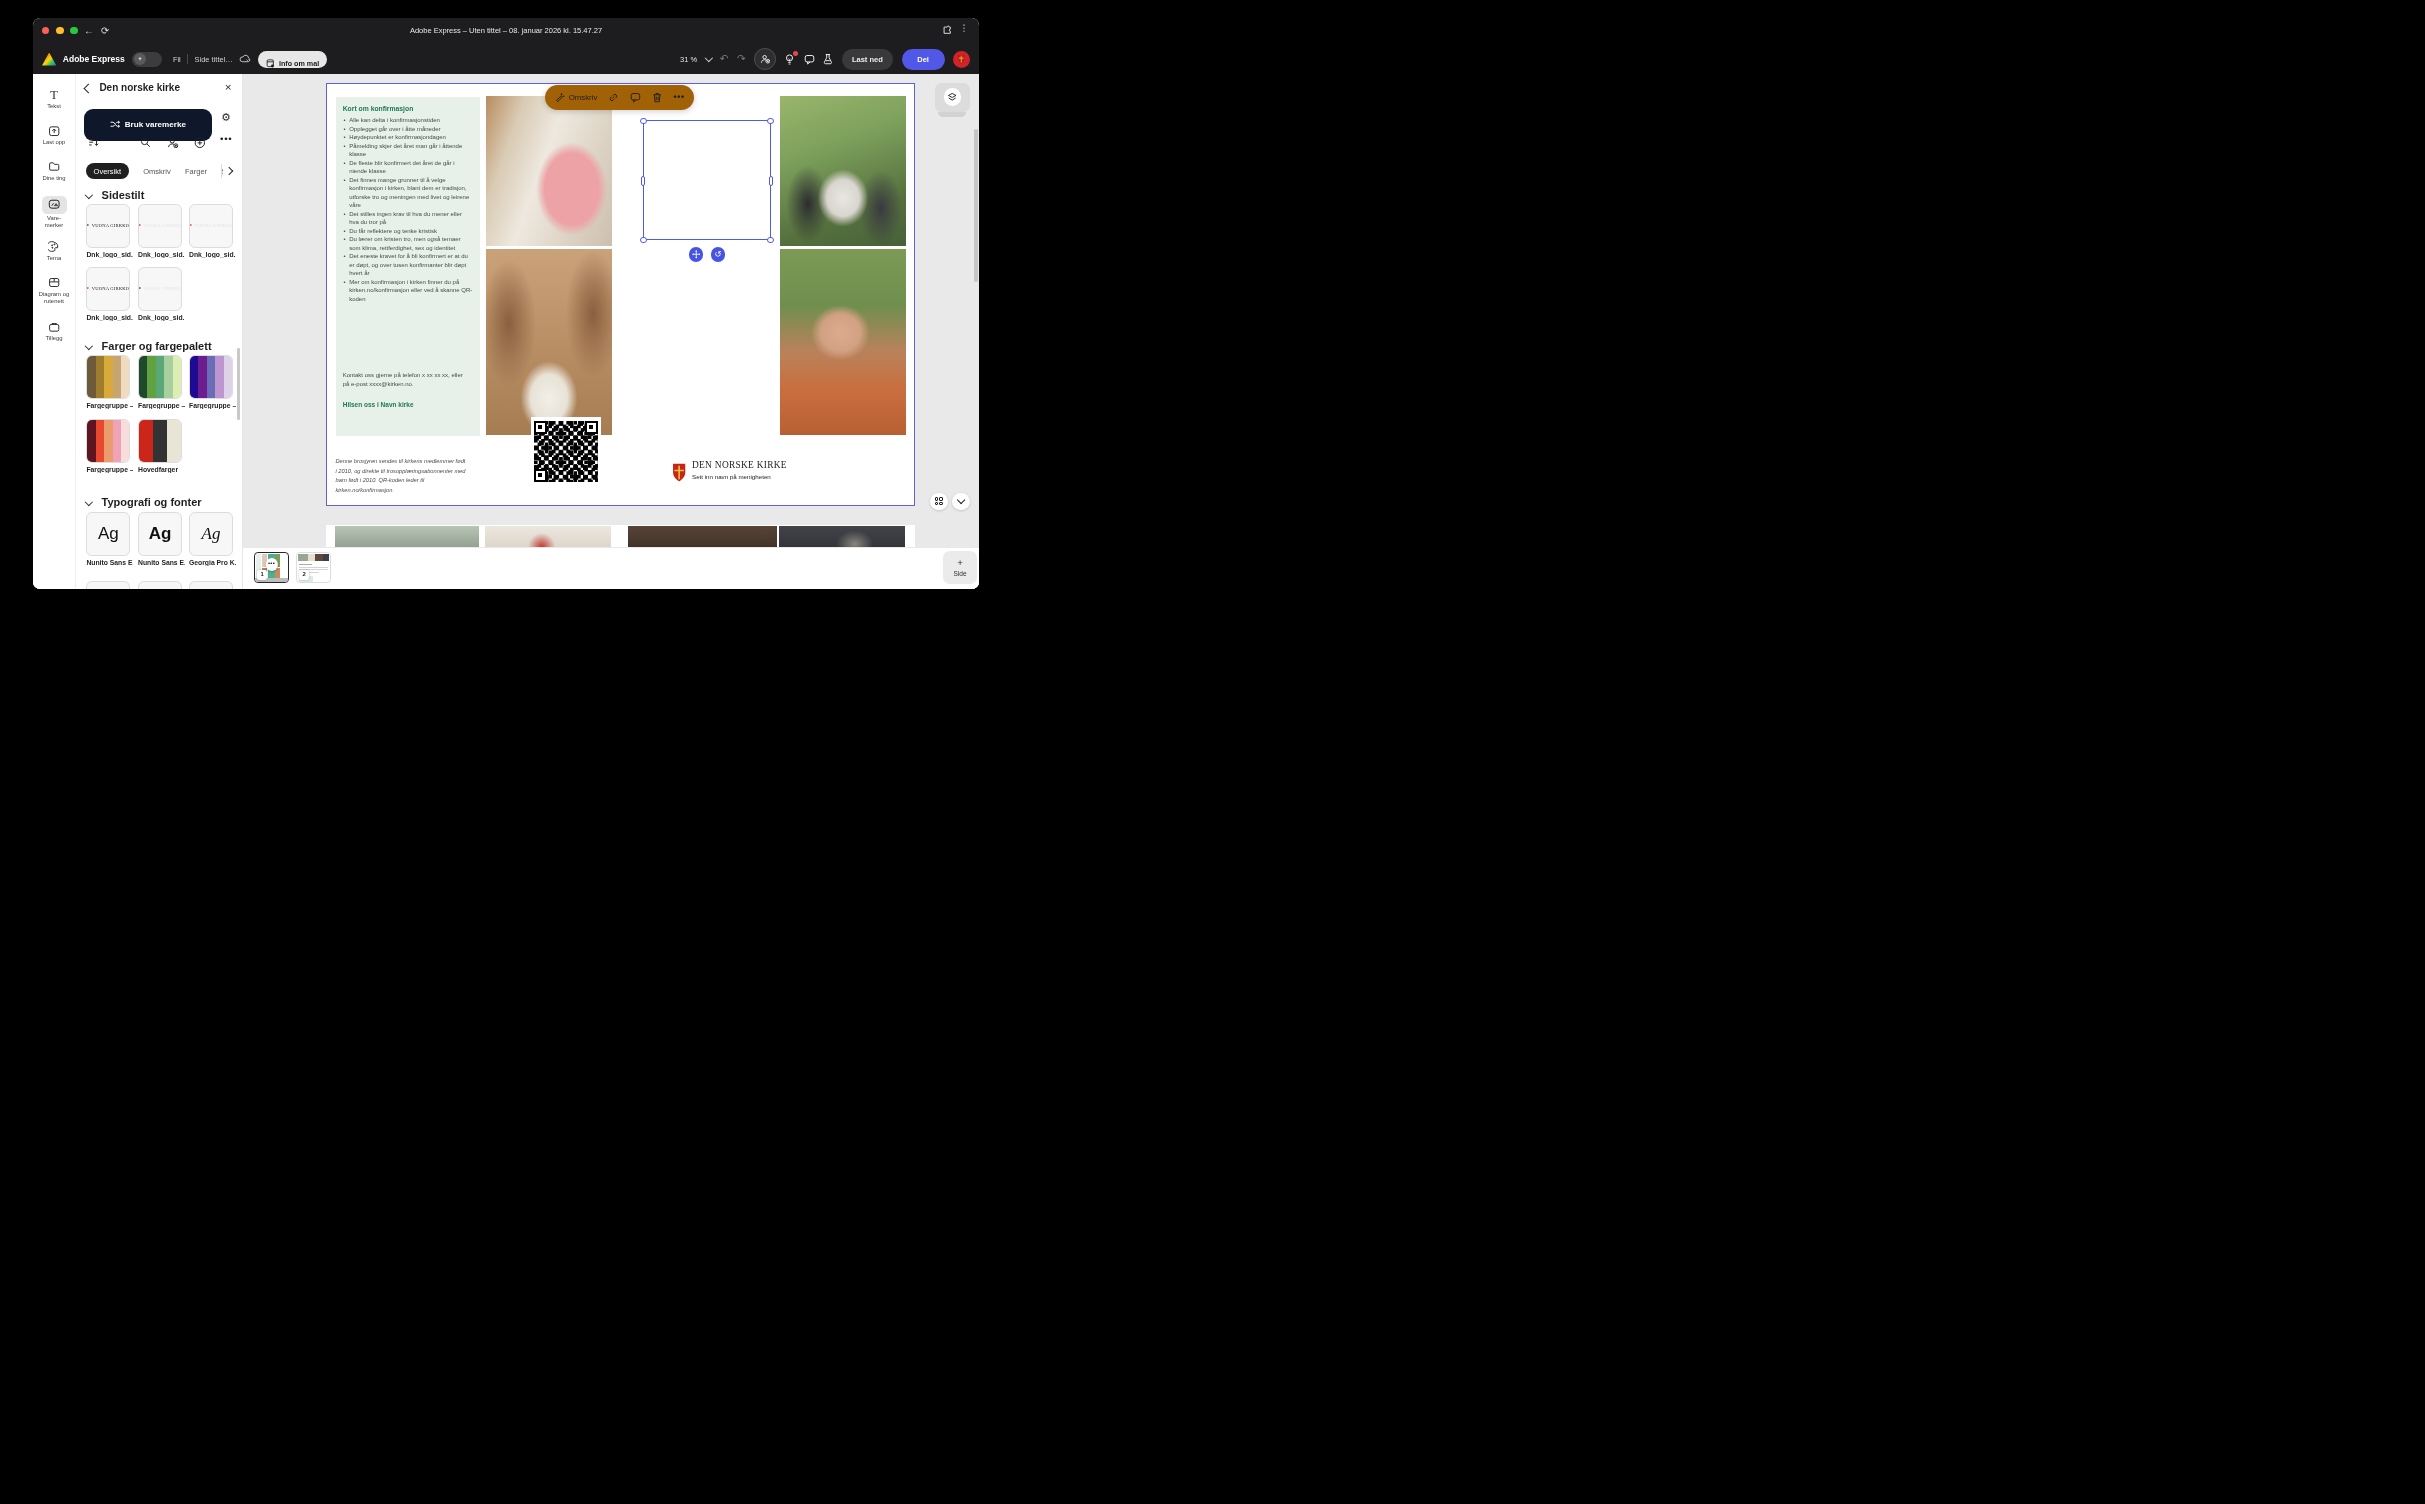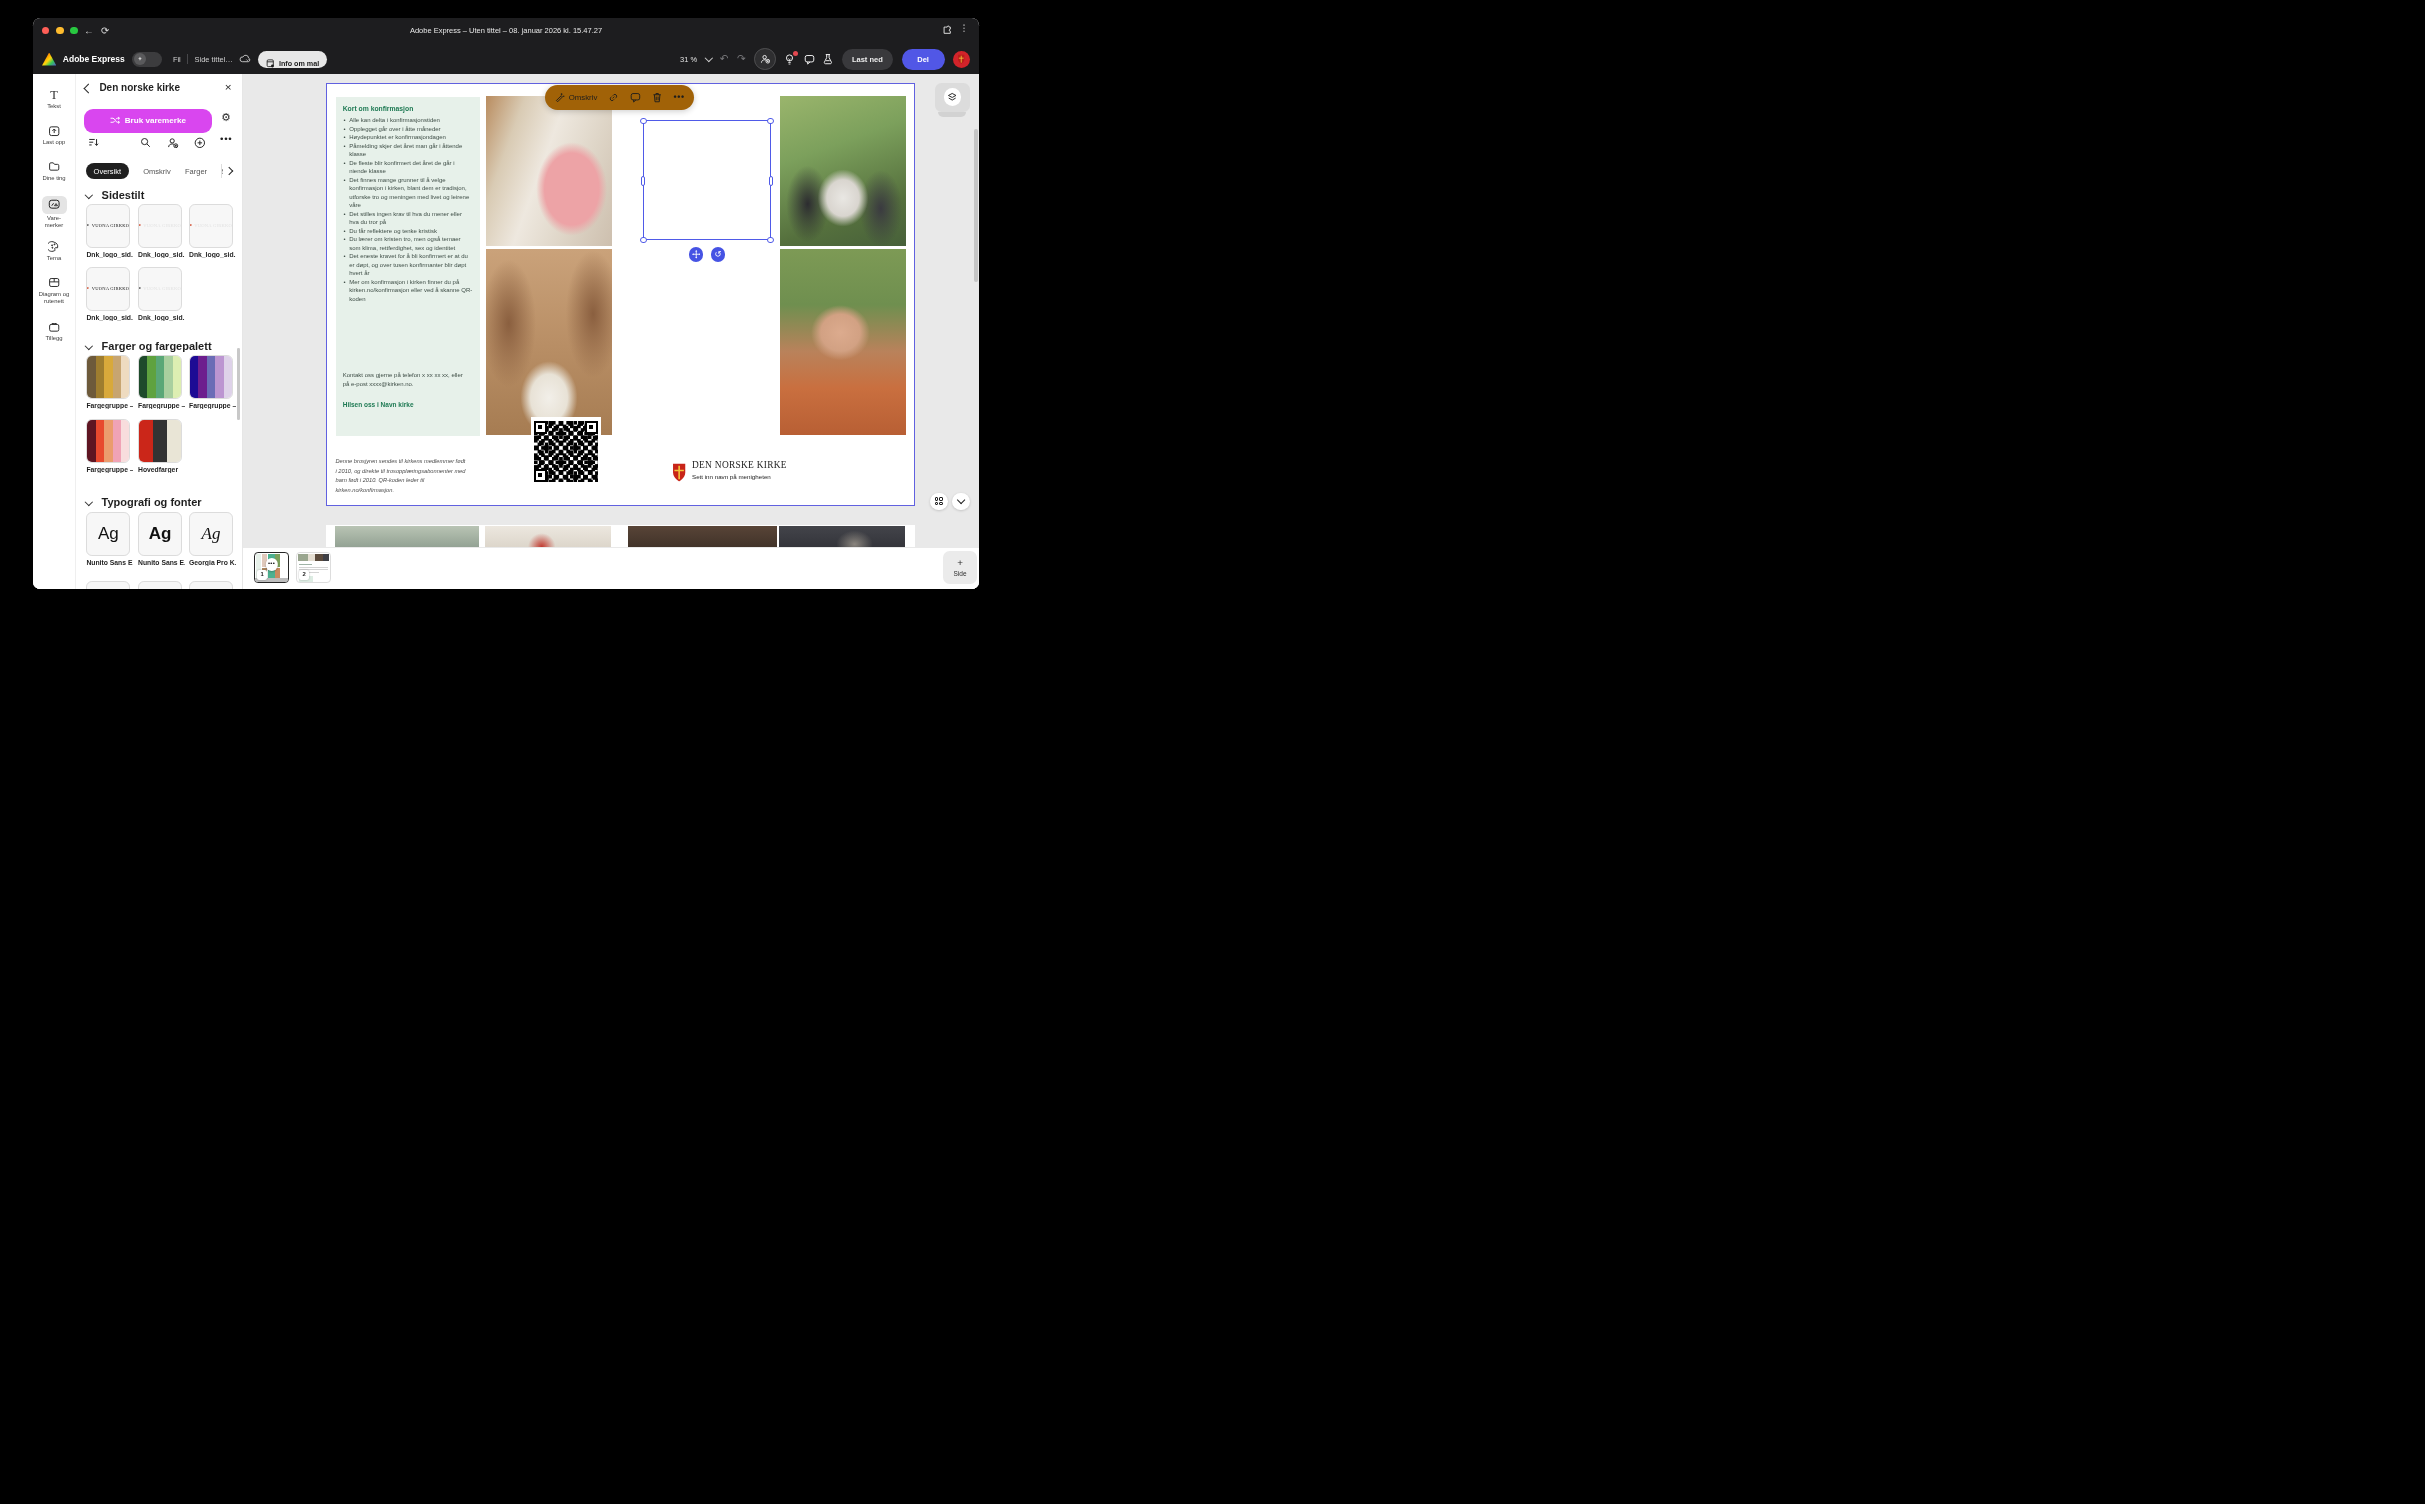--- a/index.html
+++ b/index.html
@@ -46,21 +46,21 @@
   .content{display:flex;height:515px;background:#fff;}
   .rail{width:42px;position:relative;background:#fff;flex:none;}
   .railitem{position:absolute;left:0;width:42px;text-align:center;color:#2c2c2c;}
   .railitem .ric{height:14.3px;display:flex;align-items:center;justify-content:center;}
   .railitem .rlb{font-size:5.9px;color:#3a3a3a;margin-top:1.3px;line-height:6.8px;}
   .railitem.sel .ric{width:25px;height:18px;margin:0 auto;background:#e4e4e4;border-radius:5.2px;}
   .panel{width:166px;flex:none;background:#fff;border-left:0.7px solid #efefef;border-right:0.7px solid #e6e6e6;position:relative;overflow:hidden;}
   .ptitle{position:absolute;left:23.4px;top:8.5px;font-size:10px;font-weight:bold;color:#1f1f1f;}
   .pback{position:absolute;left:9px;top:11px;width:5.9px;height:5.9px;border-left:1.2px solid #2a2a2a;border-bottom:1.2px solid #2a2a2a;transform:rotate(45deg);}
   .pclose{position:absolute;right:10.4px;top:6.5px;font-size:11.7px;color:#2a2a2a;}
-  .brandbtn{position:absolute;left:7.8px;top:35px;width:128px;height:24px;border-radius:9px;background:#d946ef;
+  .brandbtn{position:absolute;left:7.8px;top:35px;width:128px;height:32px;border-radius:9px;background:#0f172a;
             color:#fff;font-size:8.1px;font-weight:bold;display:flex;align-items:center;justify-content:center;gap:4.6px;}
   .gear{position:absolute;left:145px;top:37px;font-size:11px;color:#2a2a2a;font-family:"DejaVu Sans",sans-serif;}
   .iconrow{position:absolute;left:0;top:63px;width:166px;height:13px;}
   .iconrow svg,.iconrow span{position:absolute;top:0;}
   .tabs{position:absolute;left:9.8px;top:89px;height:17px;display:flex;align-items:center;gap:14.3px;width:137px;overflow:hidden;}
   .tabpill{background:#1f1f1f;color:#fff;font-size:7.5px;height:16.3px;border-radius:8.5px;display:flex;align-items:center;padding:0 7.8px;}
   .tab{color:#555;font-size:7.5px;white-space:nowrap;}
   .tabdiv{position:absolute;left:145px;top:90px;width:0.7px;height:14.3px;background:#ddd;}
   .tabchev{position:absolute;left:150px;top:94px;width:5.2px;height:5.2px;border-right:1.3px solid #222;border-top:1.3px solid #222;transform:rotate(45deg);}
   .sechead{position:absolute;font-size:11px;font-weight:bold;color:#1f1f1f;}

